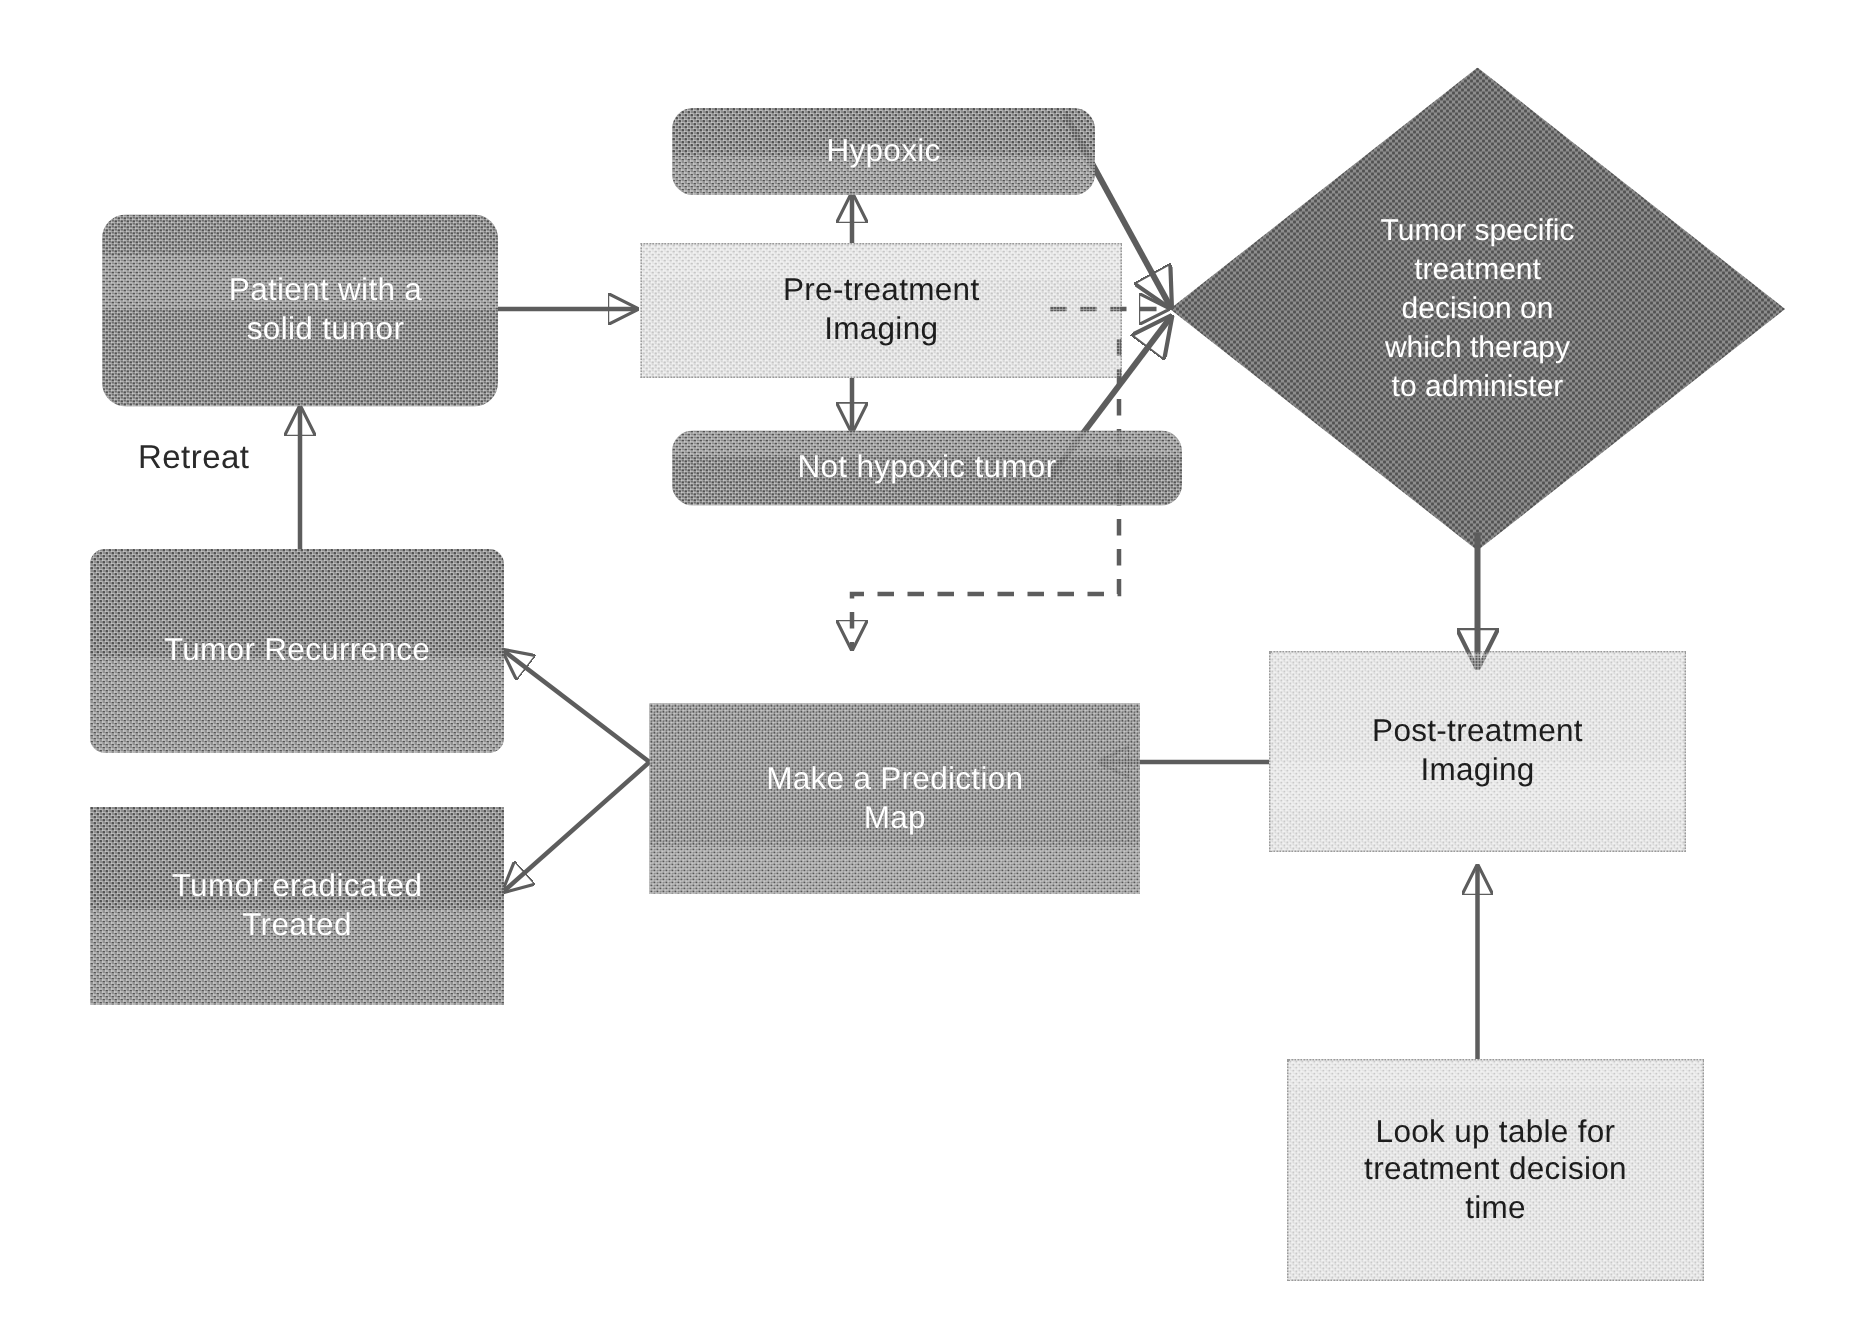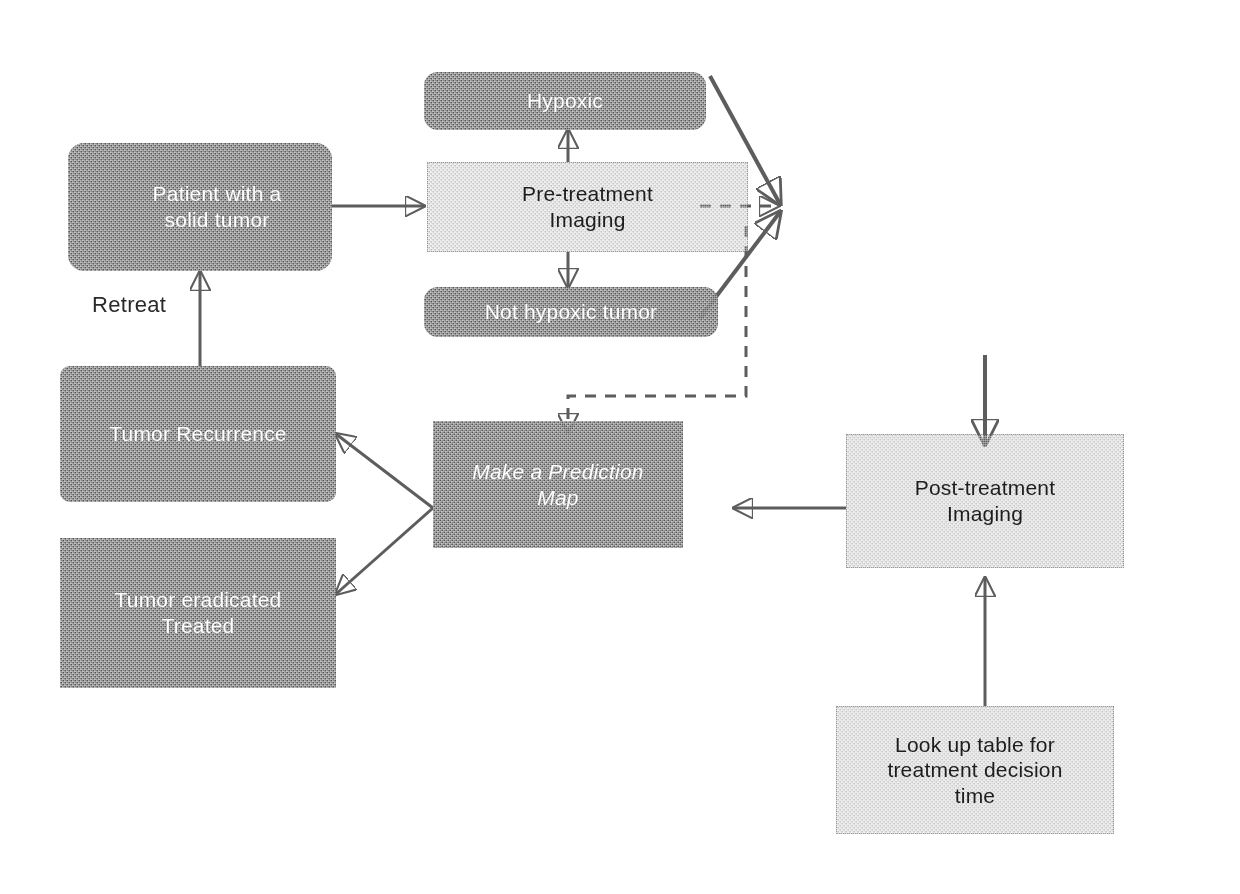--- a/index.html
+++ b/index.html
@@ -68,21 +68,21 @@
     background-color: #e6e6e6;
     background-image:
       radial-gradient(circle at 1px 1px, rgba(0,0,0,.14) .8px, rgba(0,0,0,0) 1.1px),
       radial-gradient(circle at 3px 3px, rgba(0,0,0,.14) .8px, rgba(0,0,0,0) 1.1px);
     background-size: 4px 4px, 4px 4px;
     color: #1d1d1d;
     border: 1px dotted #9a9a9a;
     font-size: 21px;
   }
   .rounded { border-radius: 16px; }
-  .pill    { border-radius: 14px; }
+  .pill    { border-radius: 14px; margin-left: 24px; }
 
   
   .diamond {
     position: absolute;
     display: flex;
     align-items: center;
     justify-content: center;
     text-align: center;
     color: #ffffff;
     font-size: 20px;
@@ -171,43 +171,50 @@
 
   <div class="node dark pill" style="left:424px; top:72px; width:282px; height:58px;">
     <span class="label">Hypoxic</span>
   </div>
 
   <div class="node light" style="left:427px; top:162px; width:321px; height:90px;">
     <span class="label">Pre-treatment
 Imaging</span>
   </div>
 
-  <div class="node dark pill" style="left:424px; top:287px; width:294px; height:50px;">
+  <div class="node dark pill" style="left:424px; top:287px; width:340px; height:50px;">
     <span class="label">Not hypoxic tumor</span>
   </div>
 
+  <div class="diamond" style="left:780px; top:45px; width:410px; height:322px;">
+    <span class="label">Tumor specific
+treatment
+decision on
+which therapy
+to administer</span>
+  </div>
 
   <div class="node dark" style="left:60px; top:366px; width:276px; height:136px;border-radius:10px;">
     <span class="label">Tumor Recurrence</span>
   </div>
 
-  <div class="node dark" style="left:60px; top:538px; width:276px; height:150px;">
+  <div class="node dark" style="left:60px; top:538px; width:276px; height:132px;">
     <span class="label">Tumor eradicated
 Treated</span>
   </div>
 
-  <div class="node dark" style="left:433px; top:421px; width:250px; height:127px;font-style:italic;">
+  <div class="node dark" style="left:433px; top:469px; width:327px; height:127px;">
     <span class="label">Make a Prediction
 Map</span>
   </div>
 
   <div class="node light" style="left:846px; top:434px; width:278px; height:134px;">
     <span class="label">Post-treatment
 Imaging</span>
   </div>
 
-  <div class="node light" style="left:836px; top:706px; width:278px; height:128px;">
+  <div class="node light" style="left:858px; top:706px; width:278px; height:148px;">
     <span class="label">Look up table for
 treatment decision
 time</span>
   </div>
 
 </div>
 
 </body></html>

